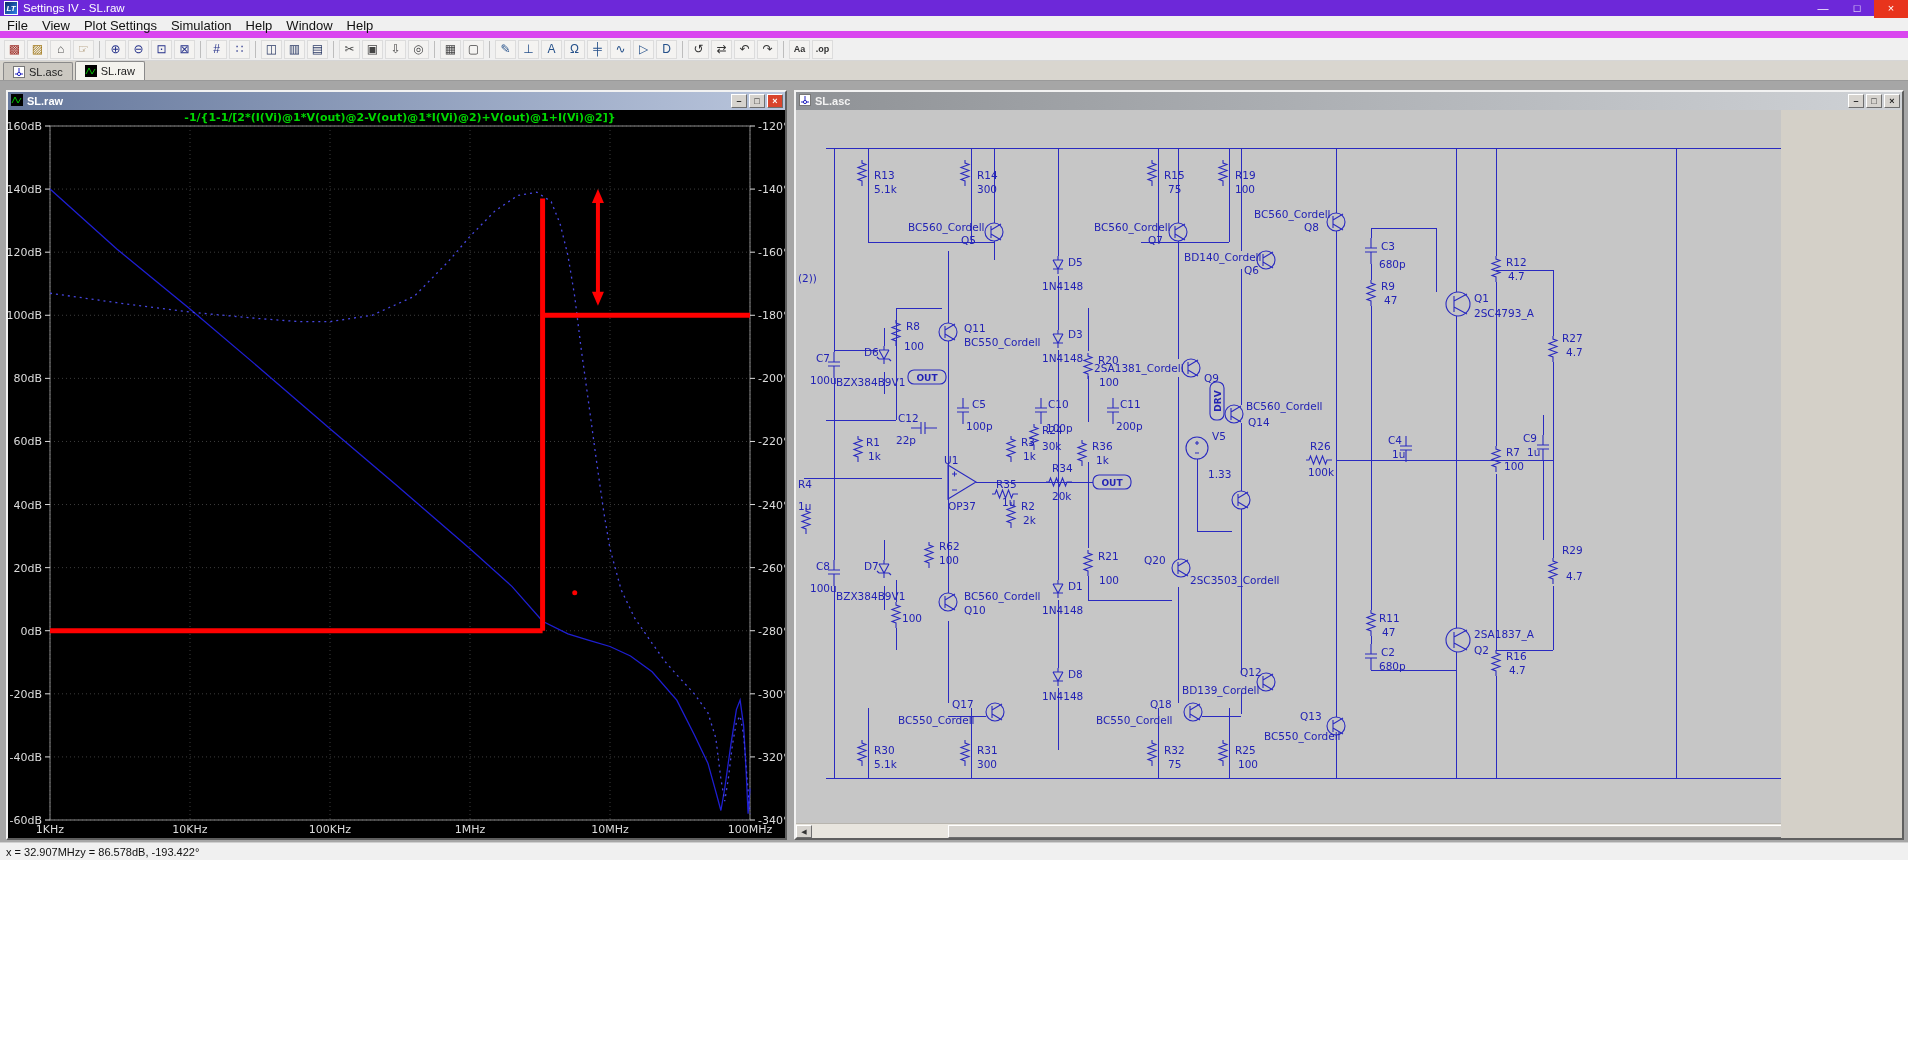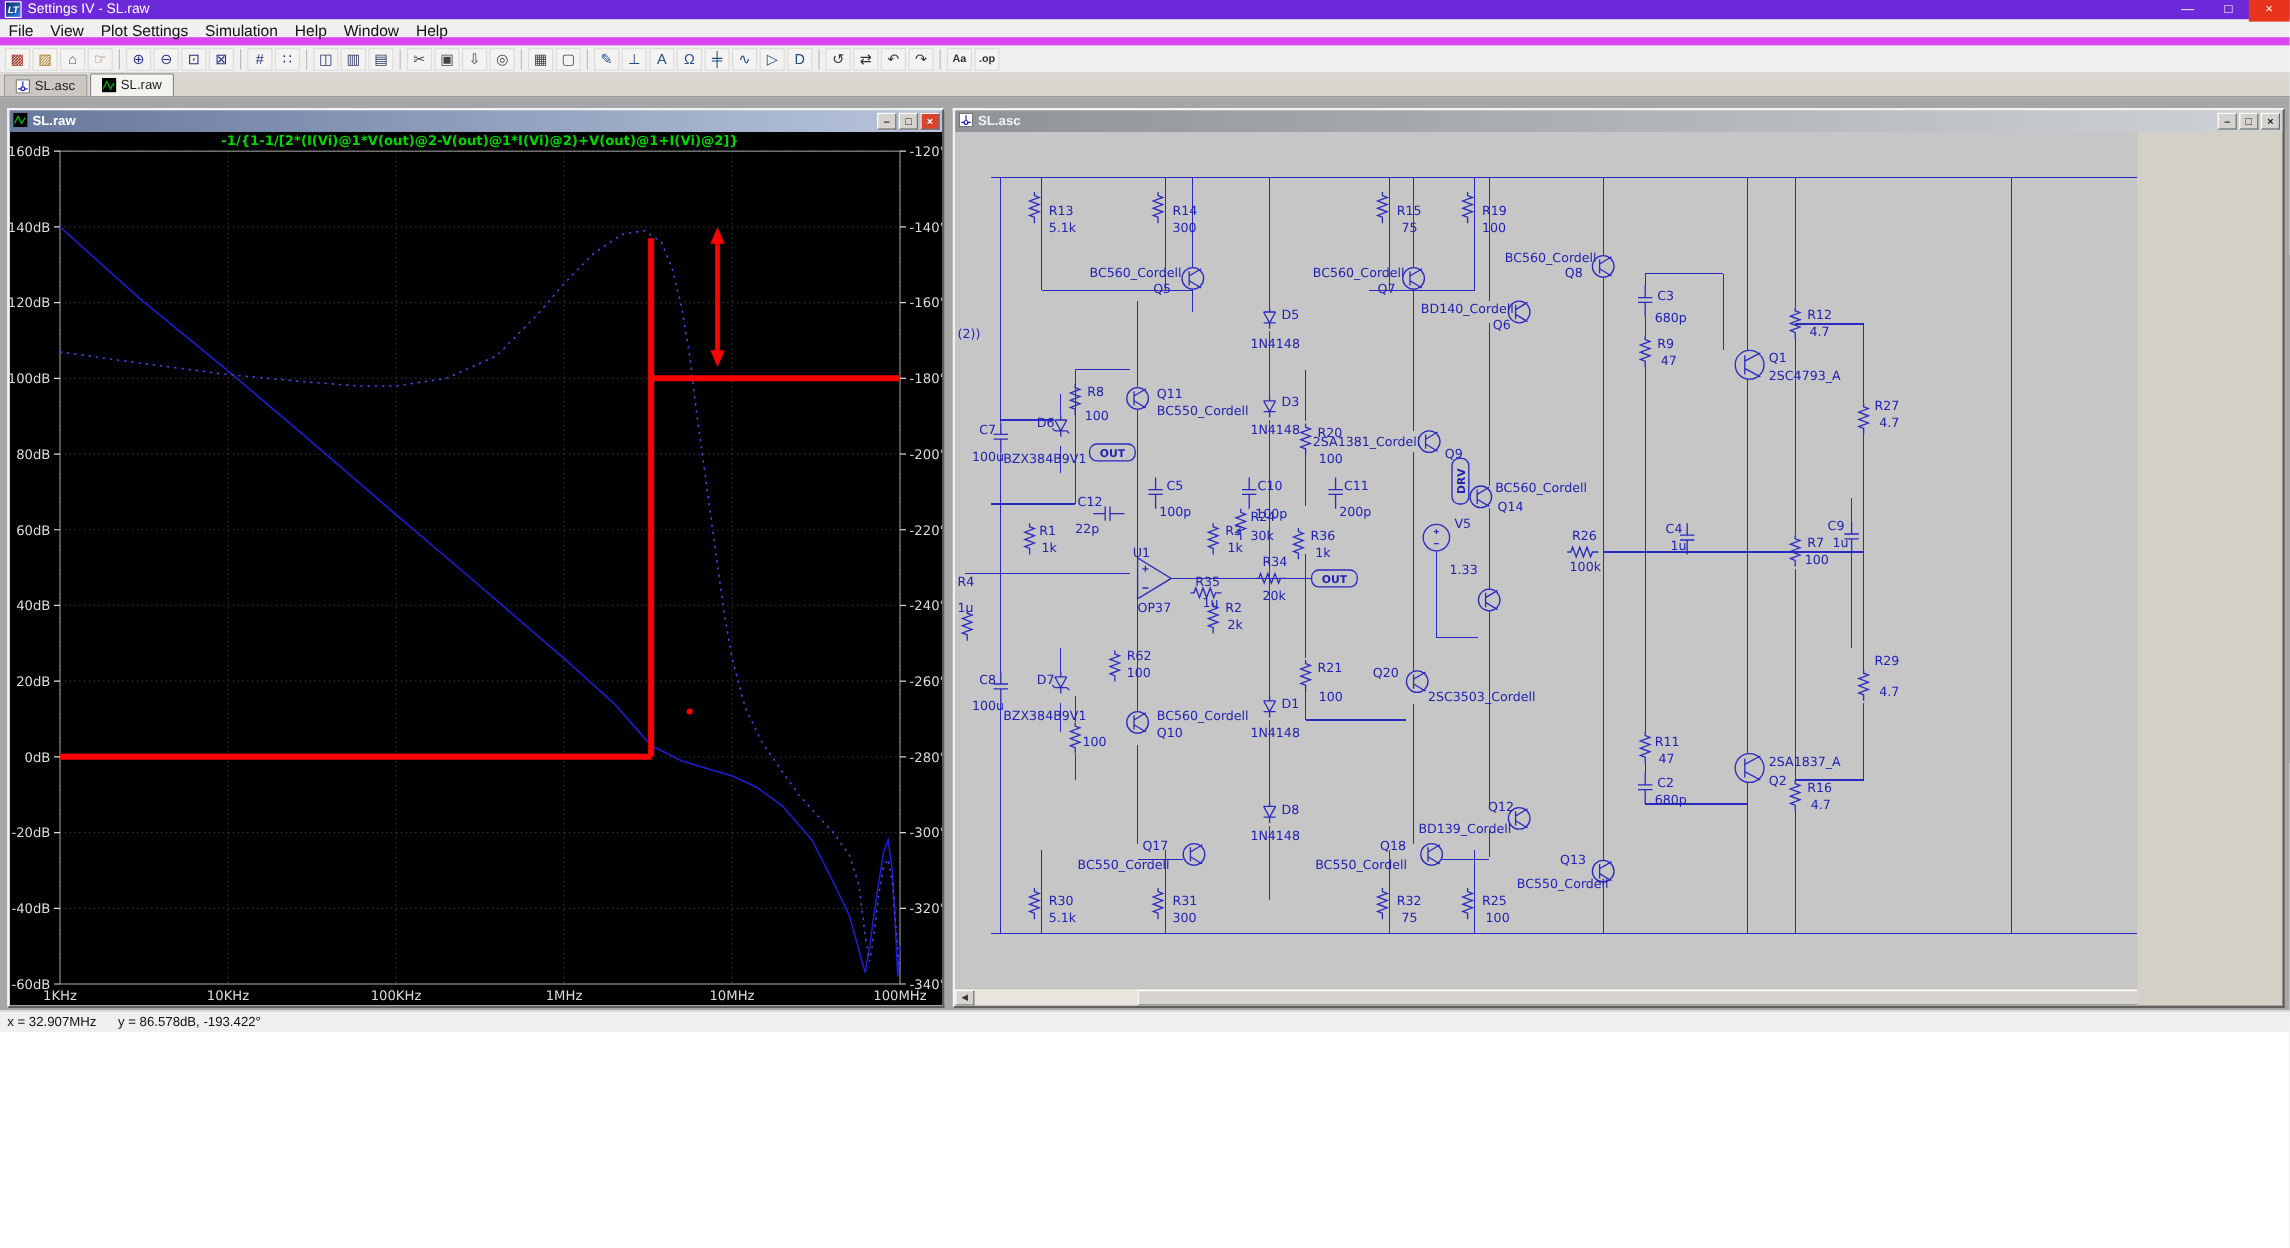--- a/index.html
+++ b/index.html
@@ -47,21 +47,21 @@
   #schem-win { left:794px; top:9px; width:1110px; height:750px; }
   #schem-body { width:985px; height:728px; background:#c6c6c6; }
 
   
   #hscroll { position:absolute; left:0; bottom:0; width:1106px; height:15px; background:#e8e5de; border-top:1px solid #b8b5ae; }
   .sb-arrow { position:absolute; top:1px; width:16px; height:13px; background:#d6d3ce; border:1px solid; border-color:#fff #6e6e6e #6e6e6e #fff; font-size:7px; text-align:center; line-height:12px; color:#333; }
   #sb-left { left:0; } #sb-right { right:0; }
   #sb-thumb { position:absolute; left:152px; top:1px; width:924px; height:13px; background:#d6d3ce; border:1px solid; border-color:#fff #6e6e6e #6e6e6e #fff; }
 
   
-  #statusbar { position:absolute; left:0; top:842px; width:100%; height:18px; background:#f0f0f0; border-top:1px solid #cfcfcf; display:flex; align-items:center; font-size:11px; color:#111; padding-left:6px; gap:18px; }
+  #statusbar { position:absolute; left:0; top:842px; width:100%; height:18px; background:#f0f0f0; border-top:1px solid #cfcfcf; display:flex; align-items:center; font-size:11px; color:#111; padding-left:6px; }
 
   svg text { font-family:"DejaVu Sans", sans-serif; }
 </style>
 </head>
 <body>
 
 <div id="app">
 
   <div id="titlebar">
     <div id="app-icon">LT</div>

